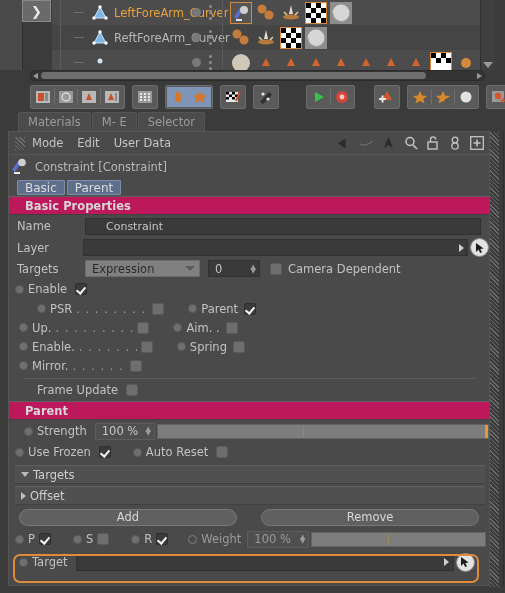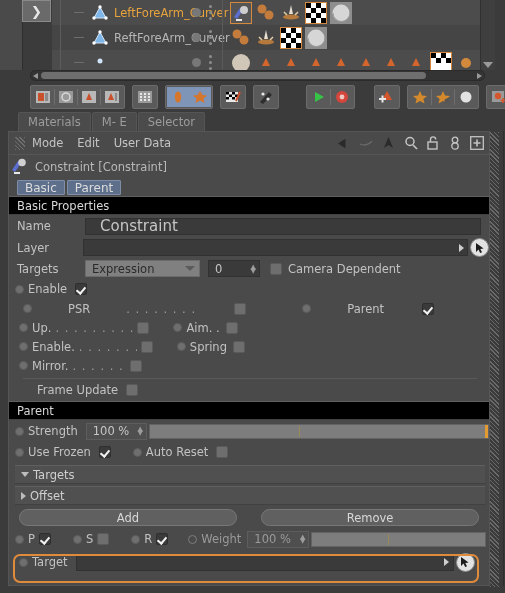--- a/index.html
+++ b/index.html
@@ -73,48 +73,48 @@
 
   .am-subtabs{height:17px;display:flex;align-items:center;padding-left:8px;gap:2px;background:#4a4a4a;}
   .stab{height:15px;padding:0 7px;display:flex;align-items:center;font-size:12px;color:#dcdcdc;background:#5e6f8c;
         border:1px solid #7e8ea8;border-radius:1px;cursor:pointer;box-sizing:border-box;}
   .stab.active{background:#5e6f8c;}
   .stab.plain{background:#5e6f8c;}
 
   .am-content{position:relative;background:#4a4a4a;}
 
   
-  .sec{height:19px;background:#000000;border-top:1px solid #606060;border-bottom:1px solid #414141;
-       display:flex;align-items:center;padding-left:8px;font-size:11.5px;color:#d8d8d8;font-weight:normal;box-sizing:border-box;}
+  .sec{height:19px;background:#be185d;border-top:1px solid #606060;border-bottom:1px solid #414141;
+       display:flex;align-items:center;padding-left:16px;font-size:11.5px;color:#d8d8d8;font-weight:bold;box-sizing:border-box;}
   .sec.sub{background:#505050;font-weight:normal;color:#cfcfcf;padding-left:6px;}
   .arrow-d{width:0;height:0;border-left:4px solid transparent;border-right:4px solid transparent;border-top:5px solid #bdbdbd;margin-right:4px;}
   .arrow-r{width:0;height:0;border-top:4px solid transparent;border-bottom:4px solid transparent;border-left:5px solid #bdbdbd;margin-right:4px;}
 
   .row{display:flex;align-items:center;height:21px;padding-left:8px;box-sizing:border-box;}
   .lbl{font-size:11.5px;color:#c2c2c2;text-align:left;white-space:nowrap;}
   .lbl.w62{width:62px;}
   .field{background:#3a3a3a;border:1px solid #313131;box-sizing:border-box;height:17px;
-     display:flex;align-items:center;padding-left:14px;font-size:15px;color:#c6c6c6;}
+     display:flex;align-items:center;padding-left:20px;font-size:11px;color:#c6c6c6;}
   .dropdown{height:17px;background:#808080;border:1px solid #6b6b6b;box-sizing:border-box;display:flex;align-items:center;
      padding:0 4px 0 6px;font-size:11.5px;color:#2a2a2a;justify-content:space-between;cursor:pointer;}
   .dd-arrow{width:0;height:0;border-left:5px solid transparent;border-right:5px solid transparent;border-top:5px solid #5a5a5a;}
   .numfield{height:17px;background:#3a3a3a;border:1px solid #313131;box-sizing:border-box;display:flex;align-items:center;
      justify-content:space-between;padding:0 3px 0 6px;font-size:11.5px;color:#c6c6c6;}
   .spin{display:flex;flex-direction:column;align-items:center;line-height:4px;color:#9c9c9c;font-size:7px;}
   .ckbox{width:12px;height:12px;background:#6e6e6e;border:1px solid #5a5a5a;border-radius:2px;box-sizing:border-box;cursor:pointer;flex:0 0 auto;}
   .ckbox.on{background:#3a3a3a;border-color:#2e2e2e;position:relative;}
   .ckbox.on::after{content:"";position:absolute;left:2px;top:1px;width:4px;height:7px;border:solid #f2f2f2;border-width:0 2px 2px 0;transform:rotate(40deg);}
   .bullet{width:9px;height:9px;border-radius:50%;background:#6f6f6f;border:1px solid #5d5d5d;box-sizing:border-box;flex:0 0 auto;margin-right:4px;cursor:pointer;}
   .bullet.ring{background:transparent;border:1px solid #7d7d7d;}
   .dots{flex:1;overflow:hidden;white-space:nowrap;color:#9d9d9d;font-size:11.5px;letter-spacing:1px;}
   .slider{height:15px;background:#7d7d7d;border:1px solid #636363;box-sizing:border-box;position:relative;}
   .slider .mark{position:absolute;top:1px;bottom:1px;width:1px;background:#9a8a55;}
   .slider .knob{position:absolute;right:0;top:0;bottom:0;width:3px;background:#e39a32;}
   .btn{height:17px;background:#606060;border:1px solid #777;border-radius:9px;box-sizing:border-box;
-      display:flex;align-items:flex-end;justify-content:center;font-size:11.5px;color:#d8d8d8;cursor:pointer;}
+      display:flex;align-items:center;justify-content:center;font-size:11.5px;color:#d8d8d8;cursor:pointer;}
   .linkfield{height:17px;background:#3a3a3a;border:1px solid #313131;box-sizing:border-box;display:flex;align-items:center;}
   .lf-arrow{width:12px;height:100%;display:flex;align-items:center;justify-content:center;}
   .lf-arrow i{width:0;height:0;border-top:4px solid transparent;border-bottom:4px solid transparent;border-left:5px solid #cfcfcf;display:block;}
   .picker{width:19px;height:19px;border-radius:50%;background:#e2e2e2;border:1px solid #8a8a8a;box-sizing:border-box;
      display:flex;align-items:center;justify-content:center;cursor:pointer;flex:0 0 auto;}
   .hr{height:1px;background:#5a5a5a;}
   .highlight{position:absolute;border:2px solid #e08a3c;border-radius:7px;box-sizing:border-box;pointer-events:none;}
 
   .am-scroll{position:absolute;right:-10px;top:0;width:9px;height:455px;
      background-image:repeating-linear-gradient(45deg,#6a6a6a 0 1px,transparent 1px 3px);}
@@ -610,21 +610,21 @@
         <div class="lbl" style="margin-left:6px;">Camera Dependent</div>
       </div>
 
       <div class="row" style="height:20px;padding-left:6px;">
         <div class="bullet"></div>
         <div class="lbl">Enable</div>
         <div class="ckbox on" style="margin-left:8px;"></div>
       </div>
 
 
-      <div class="row" style="height:19px;padding-left:14px;gap:32px;">
+      <div class="row" style="height:19px;padding-left:28px;">
         <div class="bullet"></div>
         <div class="lbl">PSR</div>
         <div class="dots" style="max-width:72px;margin:0 4px;">. . . . . . . . .</div>
         <div class="ckbox"></div>
         <div class="bullet" style="margin-left:24px;"></div>
         <div class="lbl">Parent</div>
         <div class="ckbox on" style="margin-left:6px;"></div>
       </div>
 
       <div class="row" style="height:19px;padding-left:10px;">
@@ -658,21 +658,21 @@
 
       <div class="row" style="height:22px;padding-left:28px;">
         <div class="lbl">Frame Update</div>
         <div class="ckbox" style="margin-left:8px;"></div>
       </div>
 
       <div class="sec">
         <span>Parent</span>
       </div>
 
-      <div class="row" style="height:22px;padding-left:6px;">
+      <div class="row" style="height:22px;padding-left:15px;">
         <div class="bullet"></div>
         <div class="lbl">Strength</div>
         <div class="numfield" style="width:62px;margin-left:8px;background:#4f4f4f;border-color:#5d5d5d;">
           <span>100 %</span>
           <span class="spin">▲<br>▼</span>
         </div>
         <div class="slider" style="width:345px;margin-left:2px;">
           <div class="mark" style="left:44%;"></div>
           <div class="knob"></div>
         </div>

